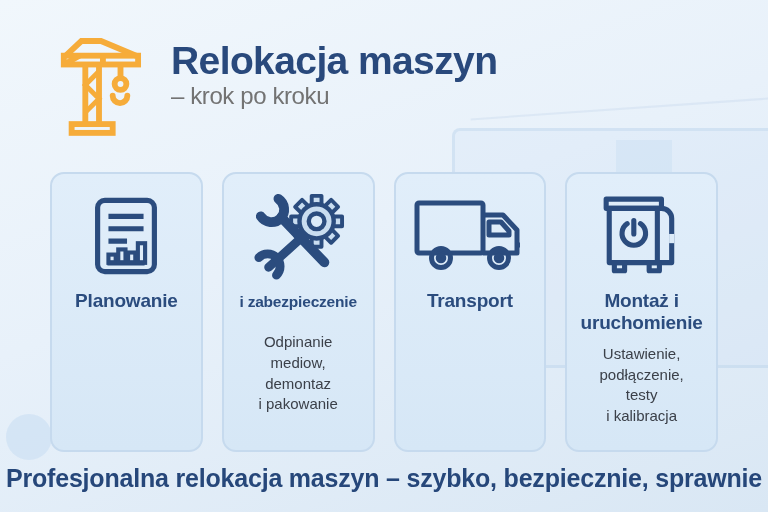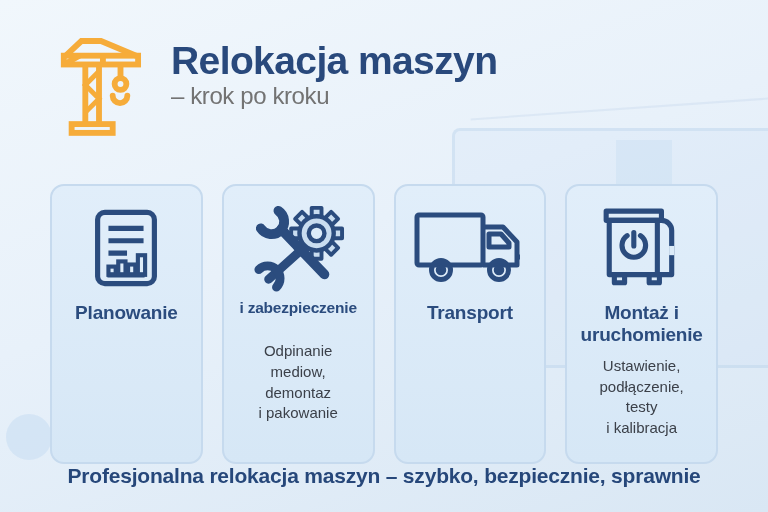--- a/index.html
+++ b/index.html
@@ -55,21 +55,21 @@
     font-size: 24px;
     font-weight: normal;
     letter-spacing: -0.4px;
     color: #737373;
     line-height: 1.15;
     white-space: nowrap;
   }
 
   .cards-row {
     position: absolute;
-    left: 0; right: 0; top: 184px;
+    left: 0; right: 0; top: 172px;
     display: flex;
     justify-content: center;
     gap: 19px;
     padding: 0 50px;
   }
   .card {
     width: 153px;
     height: 280px;
     background: linear-gradient(180deg, #e1eefa 0%, #d6e7f6 100%);
     border: 2px solid #c6daee;
@@ -89,21 +89,21 @@
     margin-top: 6px;
     font-size: 19px;
     font-weight: bold;
     color: #2b4c7e;
     text-align: center;
     line-height: 1.18;
     letter-spacing: -0.2px;
     white-space: pre-line;
   }
   .card-subtitle {
-    margin-top: 3px;
+    margin-top: 9px;
     font-size: 15.5px;
     font-weight: bold;
     color: #2b4c7e;
     text-align: center;
     letter-spacing: -0.2px;
   }
   .card-body {
     margin-top: auto;
     margin-bottom: auto;
     font-size: 15px;
@@ -112,21 +112,21 @@
     line-height: 1.38;
     white-space: pre-line;
   }
 
   .footer {
     position: absolute;
     left: 0; right: 0; top: 464px;
     text-align: center;
   }
   .footer-text {
-    font-size: 21px;
+    font-size: 25px;
     font-weight: bold;
     letter-spacing: -0.2px;
     color: #26477a;
   }
 </style>
 </head>
 <body>
 
 <div class="decor decor-frame"></div>
 <div class="decor decor-strip"></div>

